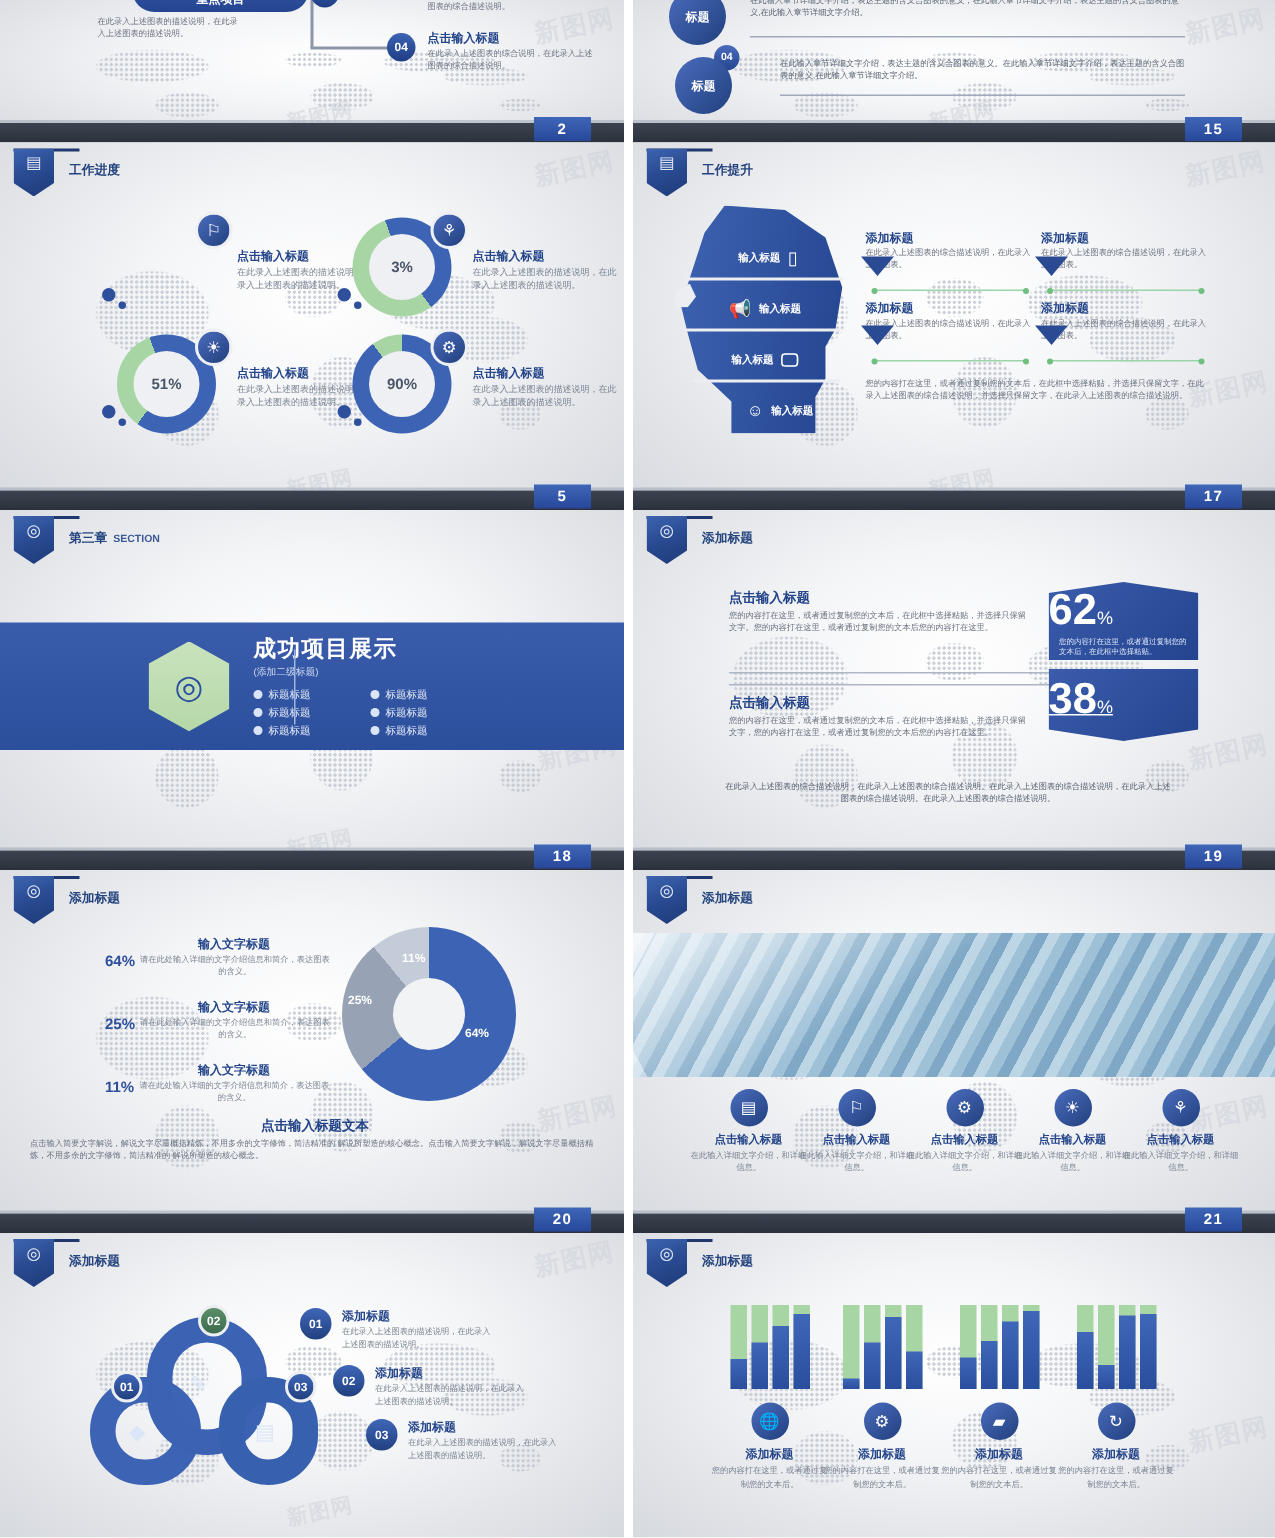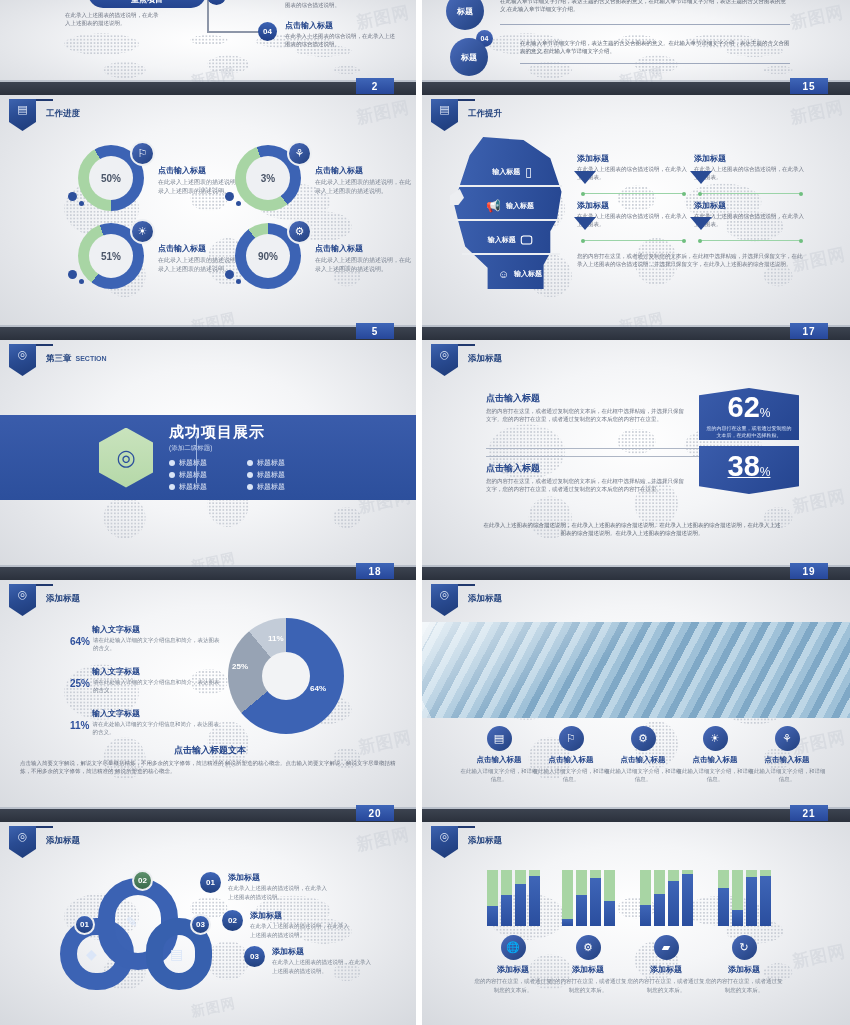--- a/index.html
+++ b/index.html
@@ -181,37 +181,37 @@
   .sect-txt .sub{ font-size:6.5px; color:#cdd9f0; margin:2px 0 5px; }
   .bullets{ display:grid; grid-template-columns:repeat(2,70px); gap:2px 8px; }
   .bullets span{ font-size:7px; color:#e7edf9; display:flex; align-items:center; gap:4px;}
   .bullets span b{ width:6px;height:6px;border-radius:50%;background:#d9e4f7;display:inline-block; }
   .vdot{ position:absolute; width:1px; background:#9db4e0; }
 
   
   .hexstat{
     position:absolute; width:100px;
     background:linear-gradient(135deg,#3a5cab,#24448f);
-    color:#fff; text-align:center;
+    color:#fff; 
   }
   .hexstat.top{ clip-path:polygon(0 14%,50% 0,100% 14%,100% 100%,0 100%); }
   .hexstat.bot{ clip-path:polygon(0 0,100% 0,100% 84%,50% 100%,0 84%);text-decoration:underline; }
   .hexstat .big{ font-size:29px; font-weight:bold; line-height:1; }
   .hexstat .pc{ font-size:12px; }
   .hexstat .mini{ font-size:5px; line-height:1.45; padding:3px 7px 0; color:#dbe5f8; }
   .rule19{ position:absolute; height:1px; background:#aeb6c5; }
 
   
   .donut{ position:absolute; width:116px; height:116px; border-radius:50%; }
   .donut .c{
     position:absolute; left:34px; top:34px; width:48px; height:48px;
     border-radius:50%; background:#f2f3f5;
   }
   .dlabel{ position:absolute; font-size:8px; font-weight:bold; }
-  .leg{ position:absolute; width:150px; }
+  .leg{ position:absolute; width:150px;text-align:center; }
   .leg .lt{ font-size:8px; color:#24458a; font-weight:bold; margin-left:22px; }
   .leg .row{ display:flex; gap:3px; margin-top:1px; }
   .leg .pc{ font-size:10px; color:#2d4f9c; font-weight:bold; }
   .leg .ds{ font-size:5.5px; color:#7b8492; line-height:1.5; }
 
   
   .photo{
     position:absolute; left:0; right:0;
     background:
       linear-gradient(118deg, rgba(255,255,255,.55) 0 3%, transparent 3% 7%),
@@ -328,23 +328,20 @@
 
   <div class="hdr">
     <span class="topline"></span>
     <div class="pennant">
           <span class="gl">▤</span>
         </div>
     <div class="hdr-txt">工作进度</div>
   </div>
 
   <div class="ring-cell" style="left:78px;top:50px;">
-    <div class="ring" style="background:conic-gradient(#3c63b4 0deg 180deg,#a8d5a4 180deg 330deg,#3c63b4 330deg 360deg);">
-      <div class="hole">50%</div>
-    </div>
     <div class="ring-badge">⚐</div>
     <div class="ring-tx">
       <h4>点击输入标题</h4>
       <p>在此录入上述图表的描述说明，在此录入上述图表的描述说明。</p>
     </div>
     <div class="dotpair" style="left:-10px;top:47px;">
       <i style="width:9px;height:9px;left:0;top:0;"></i>
           <i style="width:5px;height:5px;left:11px;top:9px;"></i>
     </div>
   </div>

